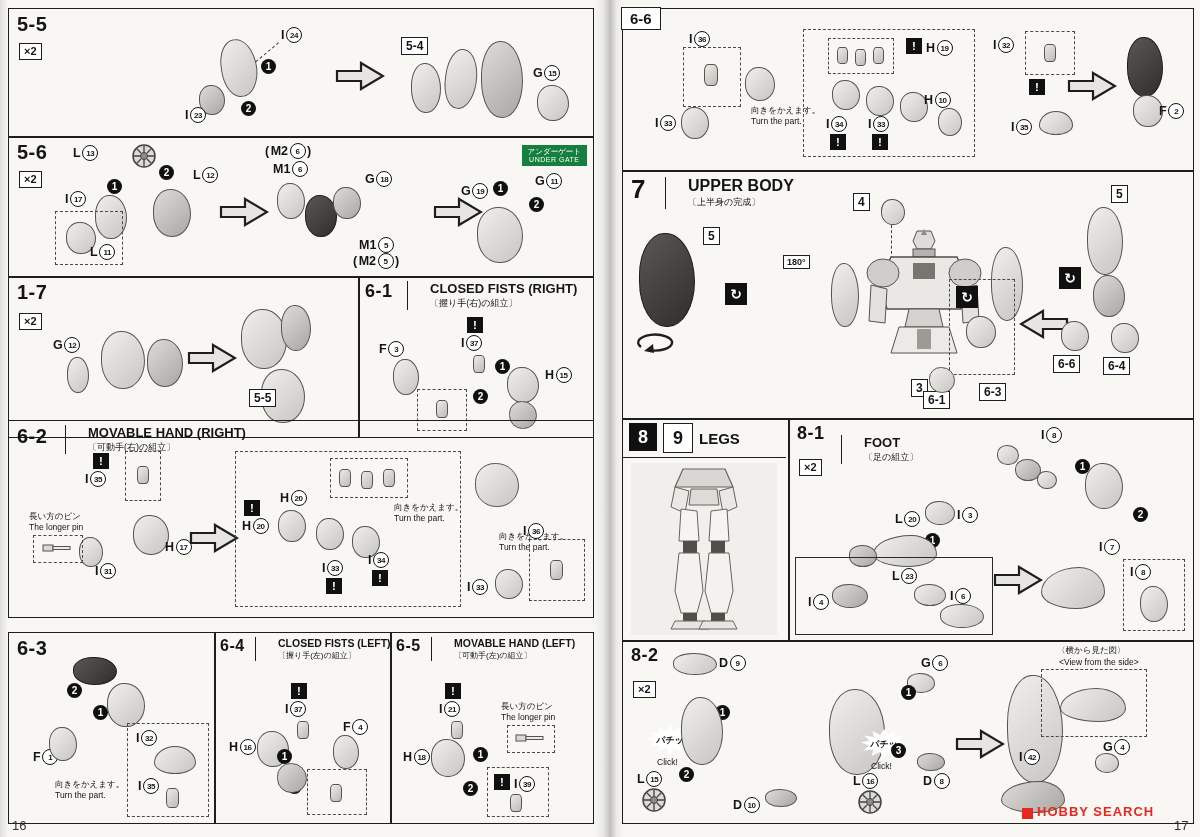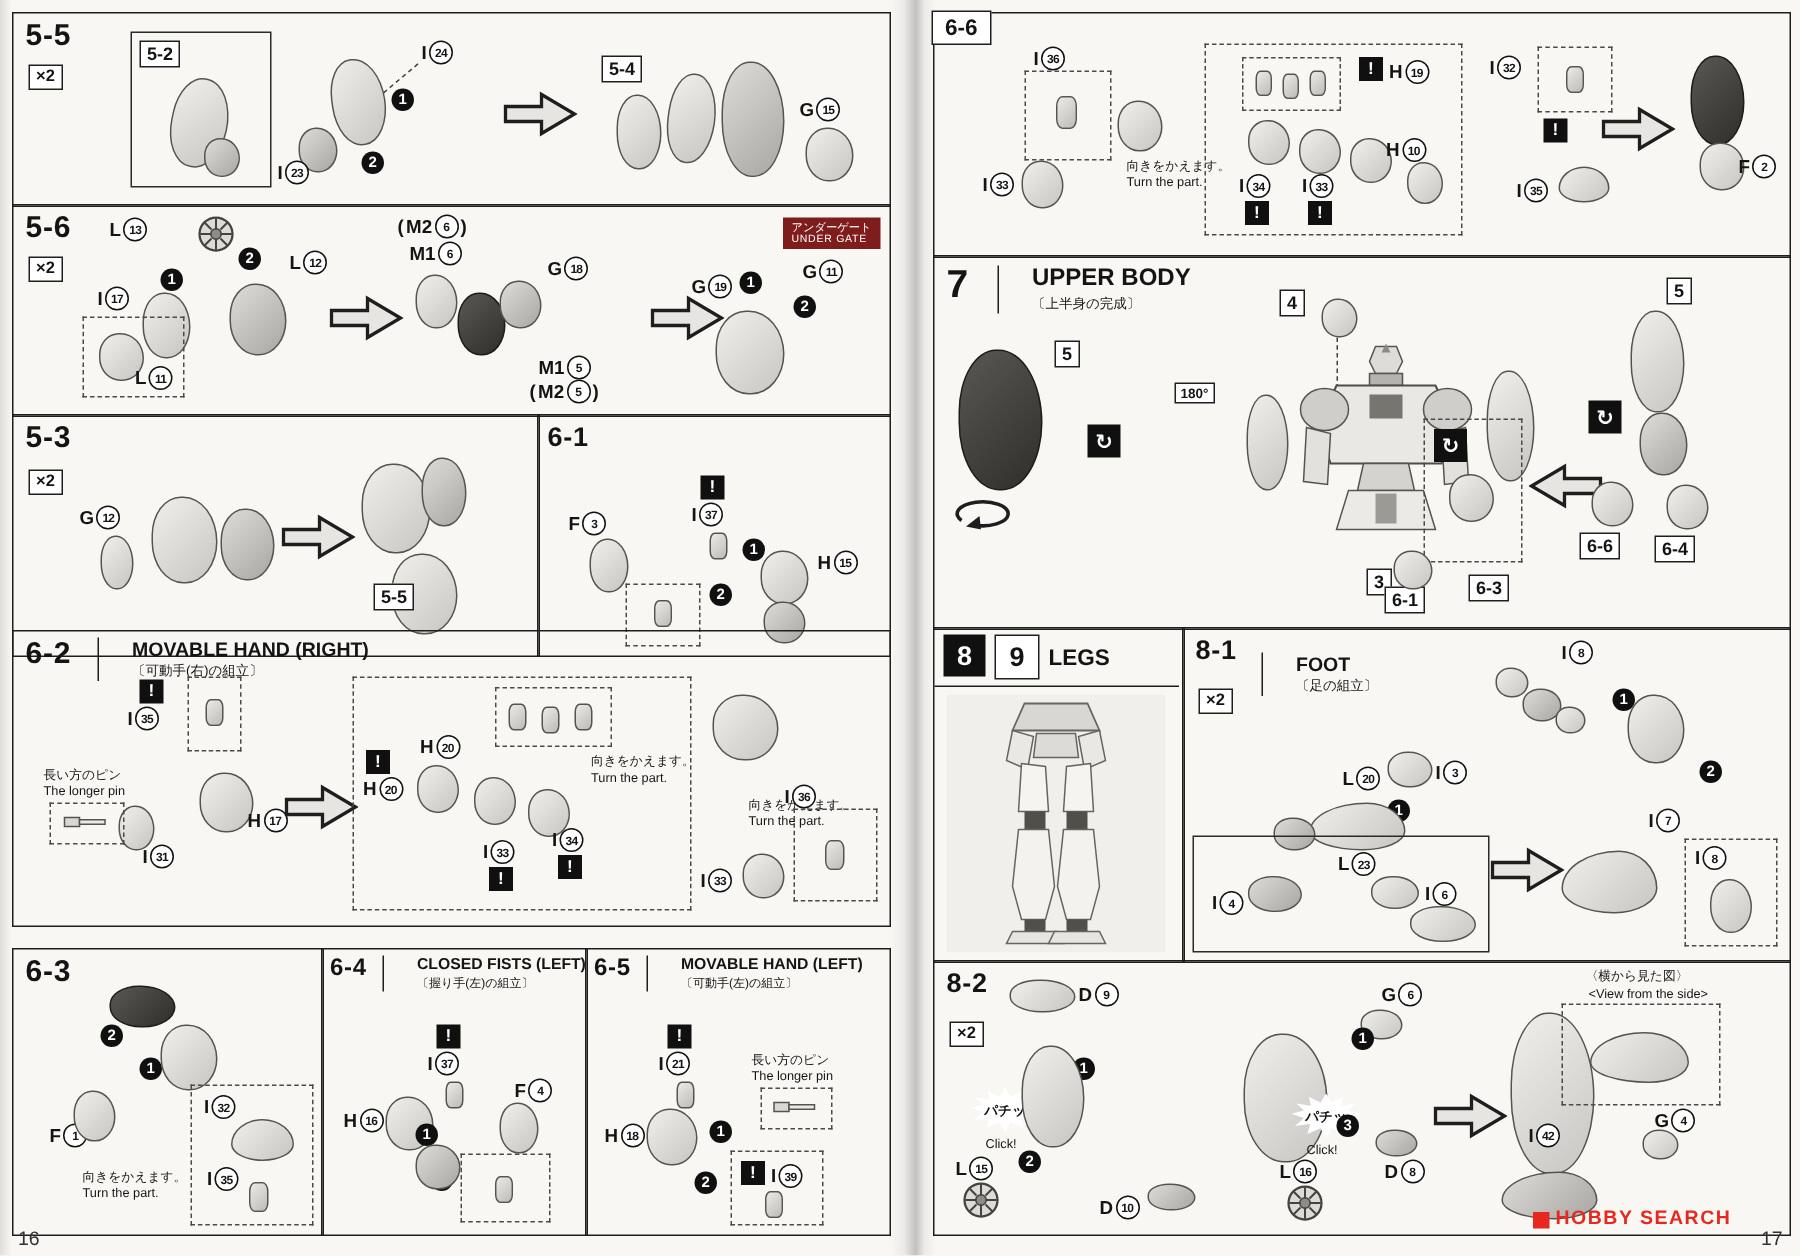--- a/index.html
+++ b/index.html
@@ -23,21 +23,21 @@
       display:inline-flex;align-items:center;justify-content:center}
   .warn{width:16px;height:16px;background:#101010;color:#fff;font-size:11.5px;font-weight:bold;
         display:inline-flex;align-items:center;justify-content:center}
   .dash{border:1.2px dashed #4a4a4a}
   .note{font-size:8.5px;line-height:1.3;white-space:nowrap}
   .blob{background:linear-gradient(135deg,#f0efec,#c7c6c2);border:1.2px solid #55544f;border-radius:46% 54% 50% 50%}
   .dark{background:linear-gradient(135deg,#595855,#2f2e2b);border-color:#1c1c1a}
   .mid{background:linear-gradient(135deg,#dddcd8,#a8a7a3)}
   .peg{background:linear-gradient(135deg,#eceae6,#bdbcb8);border:1.2px solid #55544f;border-radius:30%}
   .lead{border-top:1.2px dashed #3f3f3d;transform-origin:0 0;height:0}
-  .ug{background:#7f1d1d;color:#fff;padding:2px 6px;line-height:1.2}
+  .ug{background:#15803d;color:#fff;text-align:center;padding:2px 6px;line-height:1.2}
   .ug .a{font-size:7.5px;display:block}
   .ug .b{font-size:7px;display:block;letter-spacing:.5px}
   .rb{width:22px;height:22px;background:#101010;color:#fff;display:flex;align-items:center;justify-content:center;
       font-size:14px;font-weight:bold}
   .deg{border:1.3px solid #1e1e1e;background:#fff;font-size:9px;font-weight:bold;padding:1px 3px}
   .click{width:46px;height:30px;background:#fff;display:flex;align-items:center;justify-content:center;
          font-size:9px;font-weight:bold;filter:drop-shadow(0 0 1px #111) drop-shadow(0 0 .6px #111);
          clip-path:polygon(50% 0%,58% 20%,75% 7%,72% 27%,93% 22%,82% 38%,100% 45%,82% 55%,95% 72%,73% 68%,77% 90%,58% 77%,50% 100%,42% 77%,23% 90%,27% 68%,5% 72%,18% 55%,0% 45%,18% 38%,7% 22%,28% 27%,25% 7%,42% 20%)}
   .pg{font-size:13px;color:#333}
   .wm{color:#e8281e;font-weight:bold;font-size:13px;letter-spacing:1px;display:flex;align-items:flex-end;gap:4px}
@@ -45,25 +45,20 @@
 </style>
 </head>
 <body>
 
 <div class="abs" style="left:0;top:0;width:8px;height:837px;background:linear-gradient(90deg,rgba(0,0,0,.10),rgba(0,0,0,0))"></div>
 <div class="abs" style="left:594px;top:0;width:30px;height:837px;background:linear-gradient(90deg,rgba(0,0,0,0),rgba(0,0,0,.06) 30%,rgba(0,0,0,.22) 55%,rgba(0,0,0,.05) 75%,rgba(0,0,0,0))"></div>
 
 <section class="panel" style="left:8px;top:8px;width:584px;height:128px">
   <span class="stepnum abs" style="left:8px;top:5px">5-5</span>
   <span class="qty abs" style="left:10px;top:34px">×2</span>
-  <div class="abs" style="left:78px;top:12px;width:92px;height:102px;border:1.3px solid #2a2a28">
-    <span class="boxlabel abs" style="left:5px;top:5px">5-2</span>
-    <div class="blob abs" style="left:26px;top:30px;width:36px;height:58px;transform:rotate(12deg)"></div>
-    <div class="blob mid abs" style="left:48px;top:70px;width:22px;height:24px"></div>
-  </div>
   <span class="part abs" style="left:272px;top:18px">
       <span class="pl">I</span>
       <span class="pc">24</span>
     </span>
   <div class="lead abs" style="left:270px;top:34px;width:30px;transform:rotate(140deg)"></div>
   <span class="nb abs" style="left:252px;top:50px">1</span>
   <div class="blob abs" style="left:212px;top:30px;width:34px;height:56px;transform:rotate(-8deg)"></div>
   <div class="blob mid abs" style="left:190px;top:76px;width:24px;height:28px"></div>
   <span class="nb abs" style="left:232px;top:92px">2</span>
   <span class="part abs" style="left:176px;top:98px">
@@ -171,21 +166,21 @@
     </span>
   <span class="nb abs" style="left:520px;top:60px">2</span>
   <div class="blob abs" style="left:468px;top:70px;width:44px;height:54px"></div>
   <div class="ug abs" style="right:6px;top:8px">
     <span class="a">アンダーゲート</span>
     <span class="b">UNDER GATE</span>
   </div>
 </section>
 
 <section class="panel" style="left:8px;top:276px;width:350px;height:160px">
-  <span class="stepnum abs" style="left:8px;top:5px">5-3</span>
+  <span class="stepnum abs" style="left:8px;top:5px">1-7</span>
   <span class="qty abs" style="left:10px;top:36px">×2</span>
   <span class="part abs" style="left:44px;top:60px">
       <span class="pl">G</span>
       <span class="pc">12</span>
     </span>
   <div class="blob abs" style="left:58px;top:80px;width:20px;height:34px"></div>
   <div class="blob abs" style="left:92px;top:54px;width:42px;height:56px"></div>
   <div class="blob mid abs" style="left:138px;top:62px;width:34px;height:46px"></div>
   <div class="abs" style="left:178px;top:64px">
       <svg width="50" height="34" viewBox="0 0 50 34">
@@ -193,20 +188,24 @@
       </svg>
     </div>
   <div class="blob abs" style="left:232px;top:32px;width:44px;height:58px"></div>
   <div class="blob mid abs" style="left:272px;top:28px;width:28px;height:44px"></div>
   <div class="blob abs" style="left:252px;top:92px;width:42px;height:52px"></div>
   <span class="boxlabel abs" style="left:240px;top:112px">5-5</span>
 </section>
 
 <section class="panel" style="left:358px;top:276px;width:234px;height:160px">
   <span class="stepnum abs" style="left:6px;top:5px;font-size:18px">6-1</span>
+  <div class="ttl abs" style="left:48px;top:4px">
+    <span class="t-en">CLOSED FISTS (RIGHT)</span>
+    <span class="t-jp">〔握り手(右)の組立〕</span>
+  </div>
   <span class="part abs" style="left:20px;top:64px">
       <span class="pl">F</span>
       <span class="pc">3</span>
     </span>
   <div class="blob abs" style="left:34px;top:82px;width:24px;height:34px"></div>
   <span class="warn abs" style="left:108px;top:40px">!</span>
   <span class="part abs" style="left:102px;top:58px">
       <span class="pl">I</span>
       <span class="pc">37</span>
     </span>

